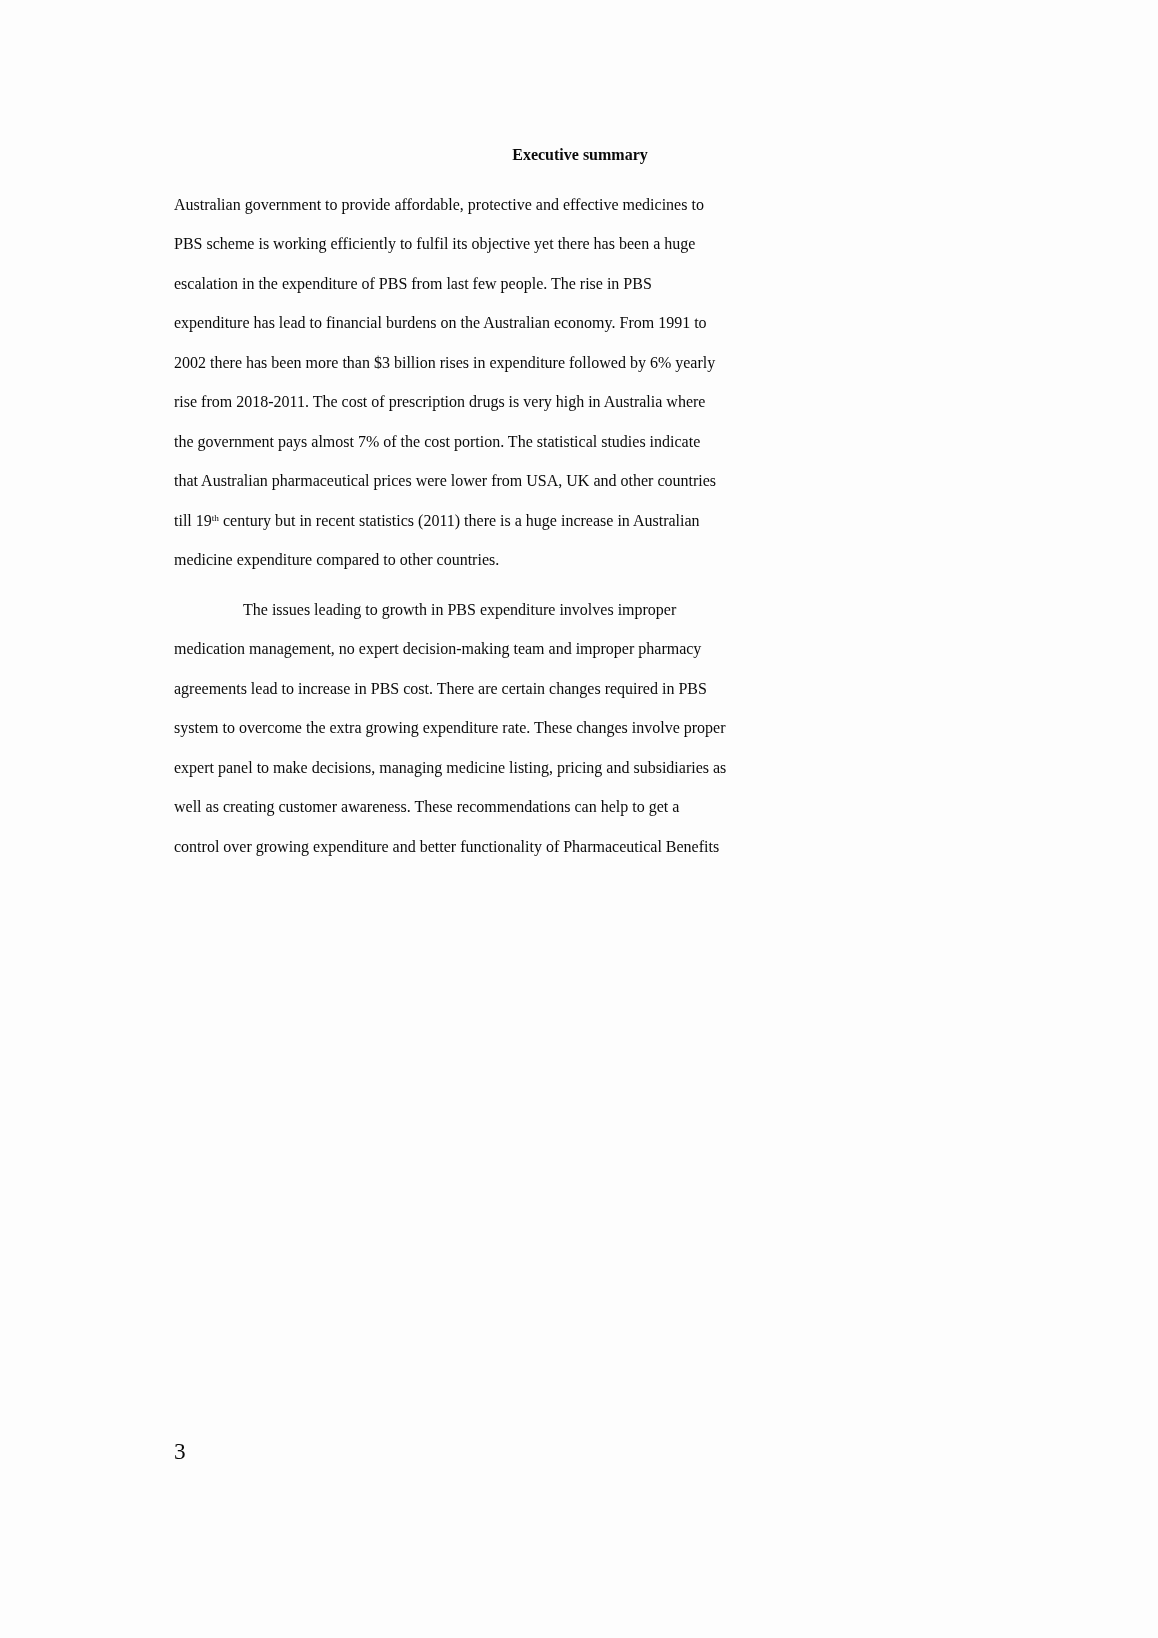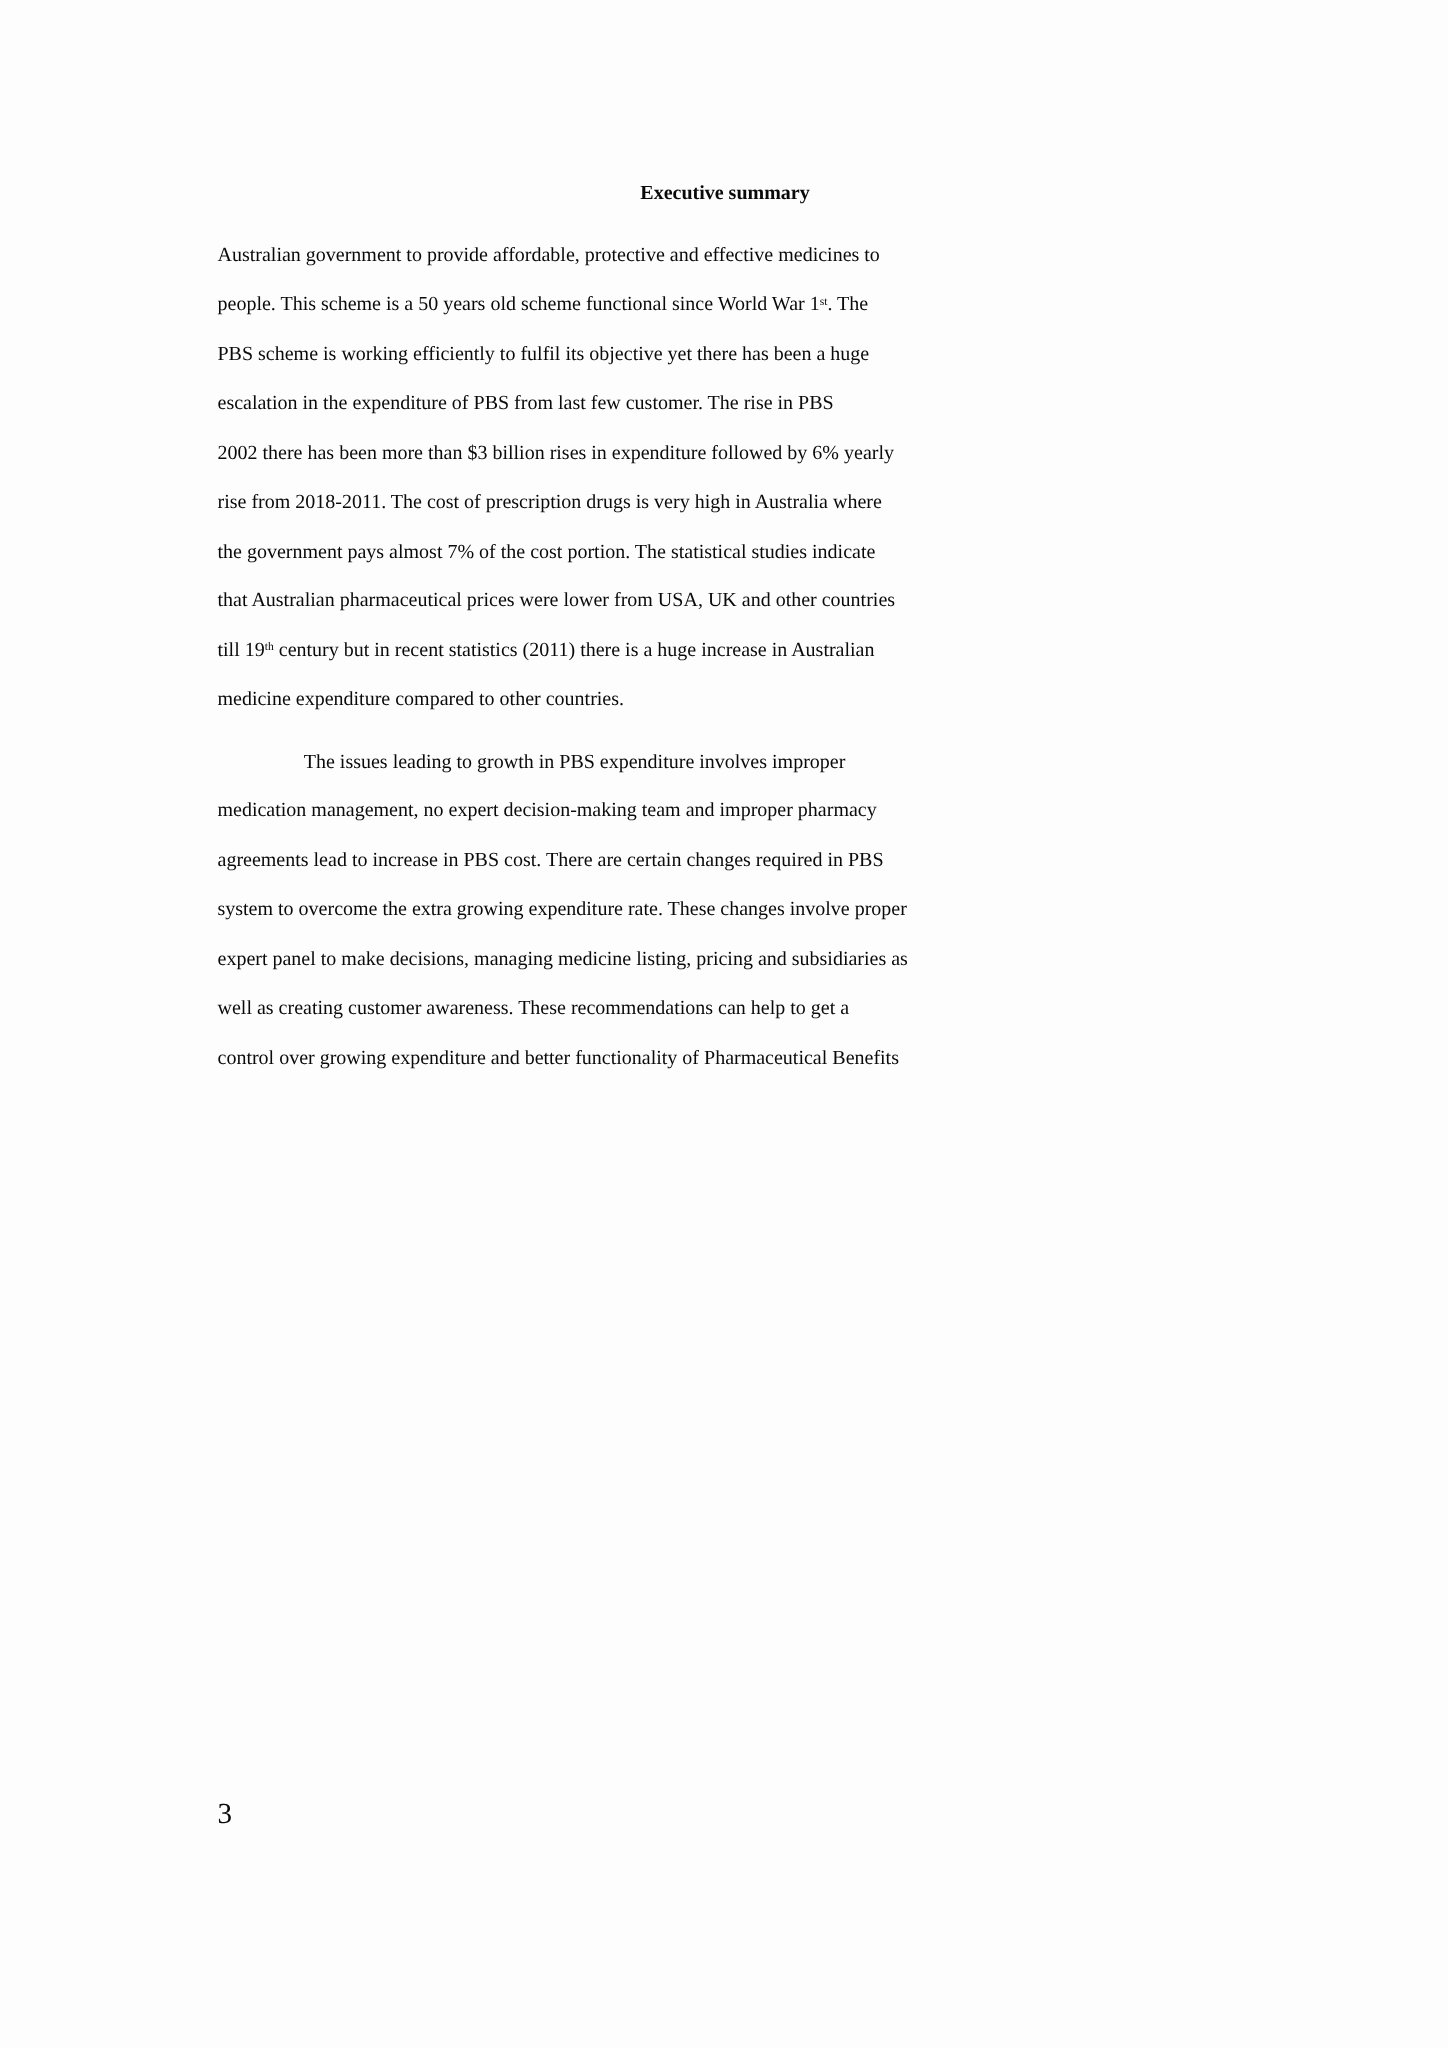--- a/index.html
+++ b/index.html
@@ -57,23 +57,23 @@
 </style>
 </head>
 <body>
 
 <div class="page" style="color: rgb(10, 10, 10); background: rgb(253, 253, 253);">
   <div class="content">
     <div class="doc-title">Executive summary</div>
     <div id="doc-body">
         <div class="para">
           <div class="line"><span>Australian government to provide affordable, protective and effective medicines to</span></div>
-          <div class="line"><span>people. This scheme is a 50 years old scheme functional since World War 1</span><sup>st</sup><span>. The</span></div>
           <div class="line"><span>PBS scheme is working efficiently to fulfil its objective yet there has been a huge</span></div>
-          <div class="line"><span>escalation in the expenditure of PBS from last few customer. The rise in PBS</span></div>
+          <div class="line"><span>escalation in the expenditure of PBS from last few people. The rise in PBS</span></div>
+          <div class="line"><span>expenditure has lead to financial burdens on the Australian economy. From 1991 to</span></div>
           <div class="line"><span>2002 there has been more than $3 billion rises in expenditure followed by 6% yearly</span></div>
           <div class="line"><span>rise from 2018-2011. The cost of prescription drugs is very high in Australia where</span></div>
           <div class="line"><span>the government pays almost 7% of the cost portion. The statistical studies indicate</span></div>
           <div class="line"><span>that Australian pharmaceutical prices were lower from USA, UK and other countries</span></div>
           <div class="line"><span>till 19</span><sup>th</sup><span> century but in recent statistics (2011) there is a huge increase in Australian</span></div>
           <div class="line"><span>medicine expenditure compared to other countries.</span></div>
         </div>
         <div class="para">
           <div class="line indent"><span>The issues leading to growth in PBS expenditure involves improper</span></div>
           <div class="line"><span>medication management, no expert decision-making team and improper pharmacy</span></div>

